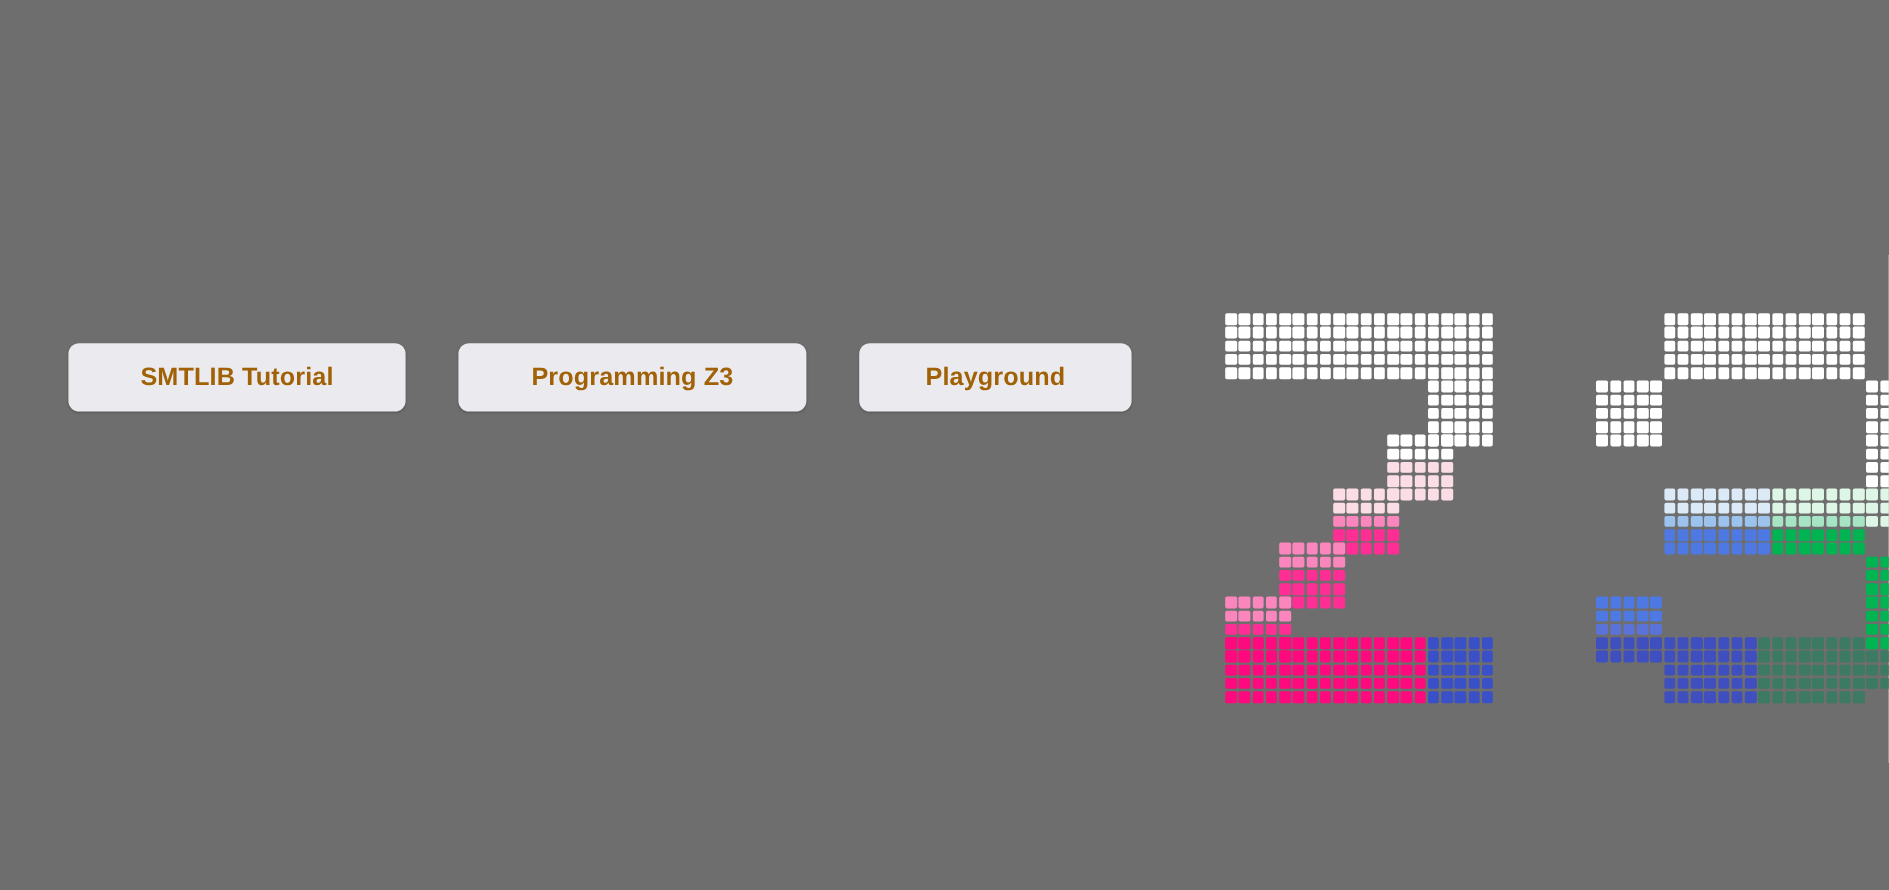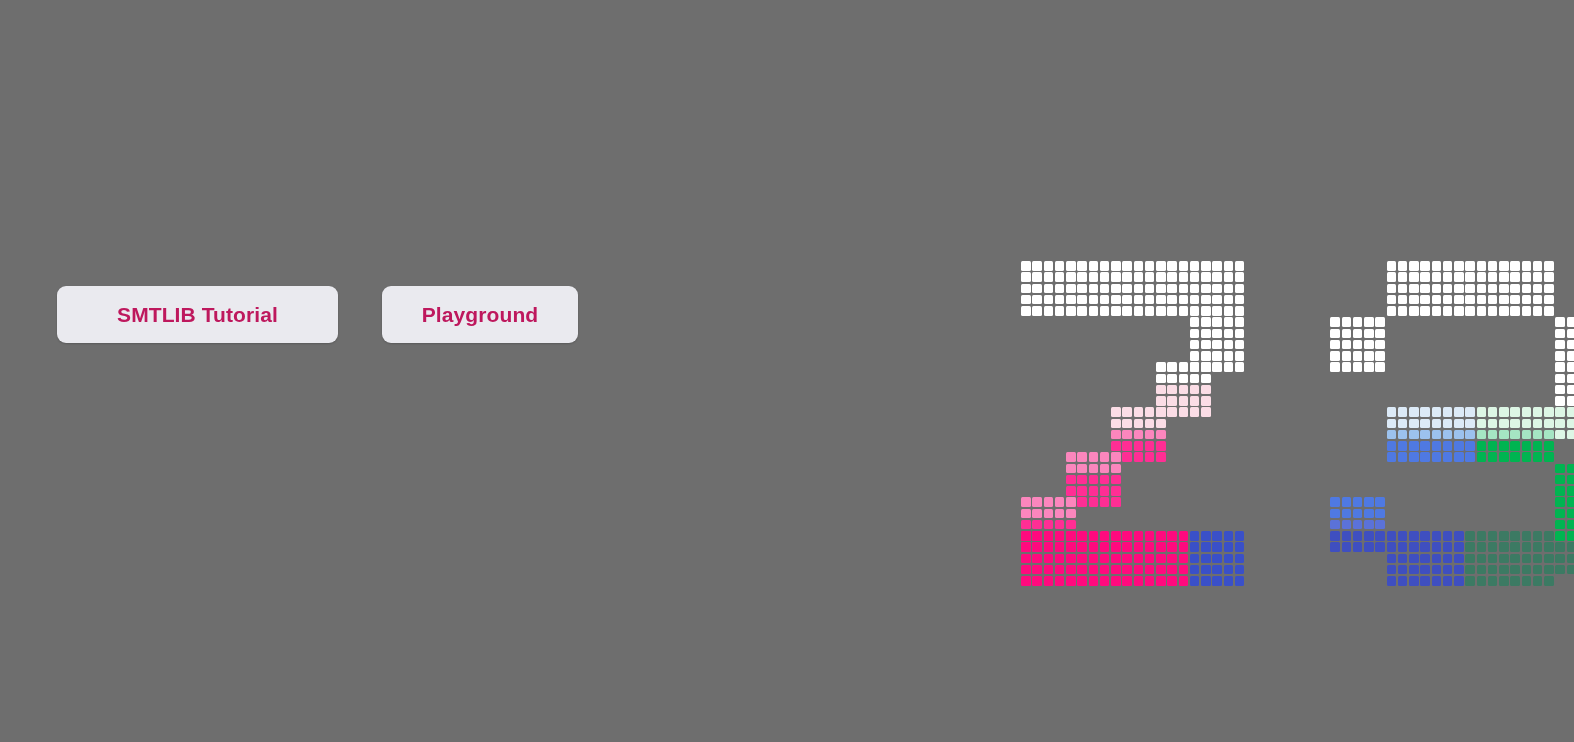--- a/index.html
+++ b/index.html
@@ -39,36 +39,36 @@
     margin-top: 24px;
     display: flex;
     align-items: flex-start;
     gap: 44px;
   }
   .hero-btn {
     display: inline-flex;
     align-items: center;
     justify-content: center;
     background: #eaeaef;
-    color: #be185d;
+    color: #a16207;
     border: none;
     border-radius: 9px;
     font-family: "Liberation Sans", sans-serif;
     font-size: 21px;
     font-weight: 700;
     letter-spacing: 0.1px;
     height: 57px;
     padding: 0 30px;
     cursor: pointer;
     box-shadow: 0 1px 2px rgba(0,0,0,0.18);
     white-space: nowrap;
   }
   .hero-btn.w1 { width: 281px; }
   .hero-btn.w2 { width: 290px; }
-  .hero-btn.w3 { width: 196px; }
+  .hero-btn.w3 { width: 227px; }
 
   
   #logo {
     position: absolute;
     left: 1021px;
     top: 261px;
     width: 500px;
     height: 320px;
   }
   .px {
@@ -79,20 +79,21 @@
   }
 </style>
 </head>
 <body>
 
 <div id="page">
 
   <div id="hero">
     <div id="hero-buttons">
       <button class="hero-btn w1">SMTLIB Tutorial</button>
+      <button class="hero-btn w2">Programming Z3</button>
       <button class="hero-btn w3">Playground</button>
     </div>
   </div>
 
   <div id="logo" aria-hidden="true">
       <div class="px" style="left: 0px; top: 0px; background: rgb(255, 255, 255);"></div>
       <div class="px" style="left: 11.25px; top: 0px; background: rgb(255, 255, 255);"></div>
       <div class="px" style="left: 22.5px; top: 0px; background: rgb(255, 255, 255);"></div>
       <div class="px" style="left: 33.75px; top: 0px; background: rgb(255, 255, 255);"></div>
       <div class="px" style="left: 45px; top: 0px; background: rgb(255, 255, 255);"></div>

